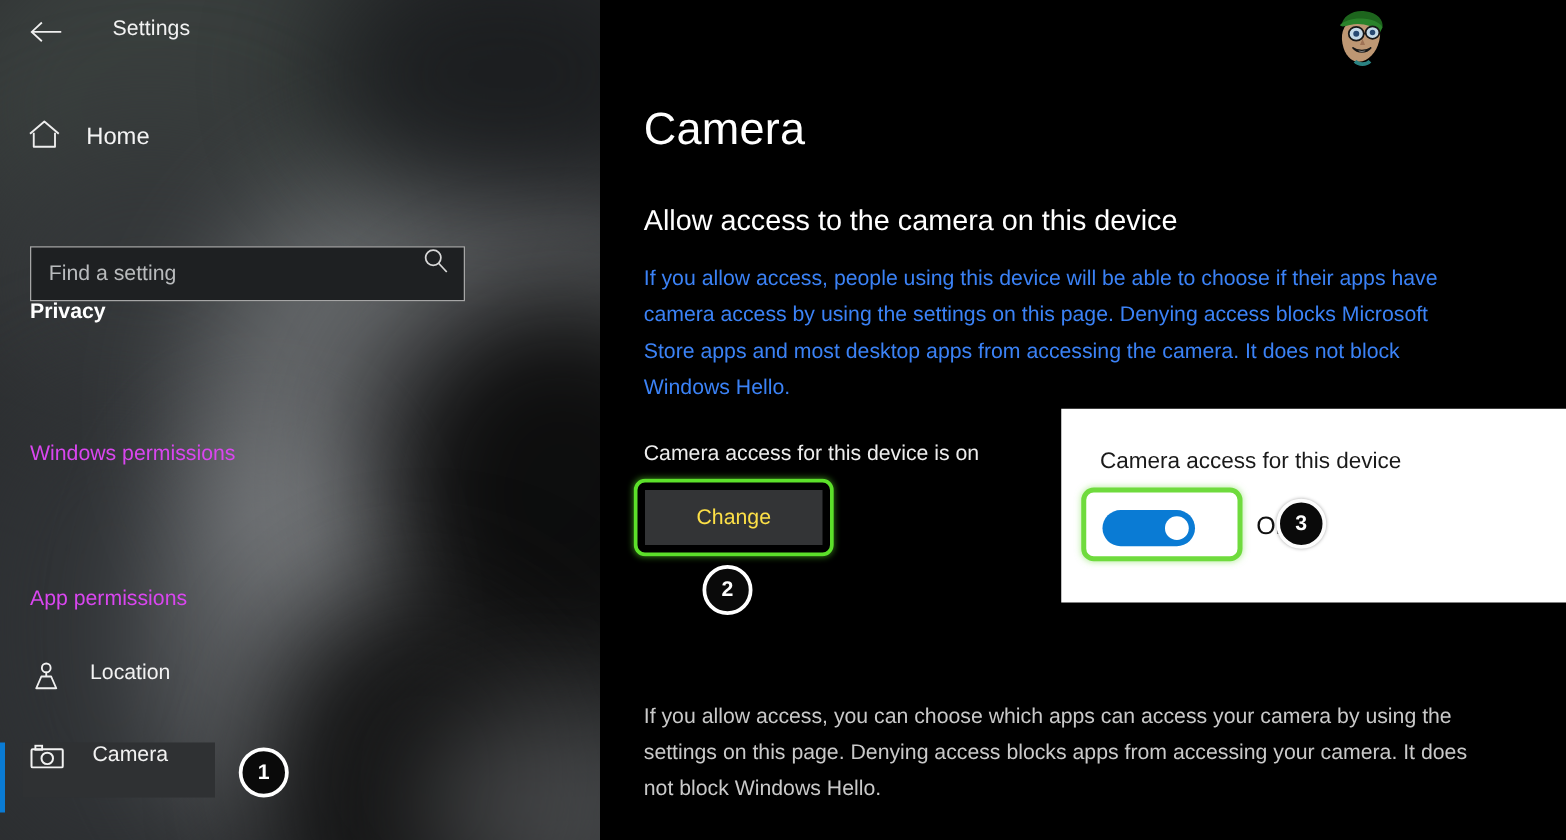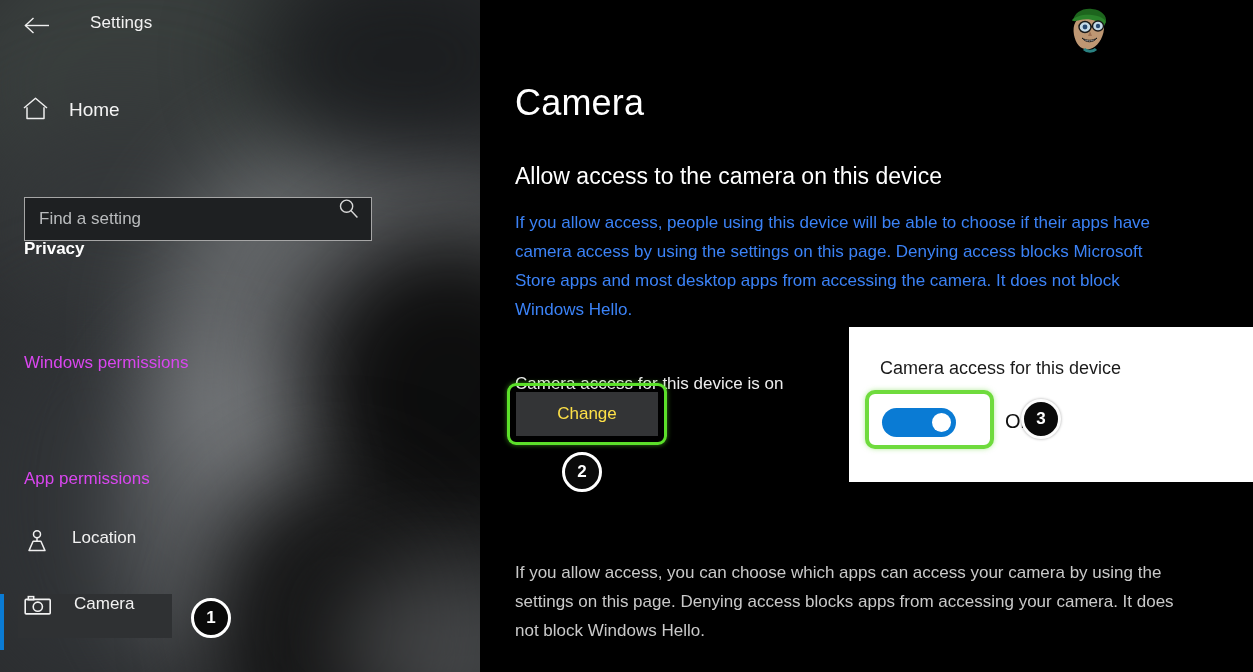--- a/index.html
+++ b/index.html
@@ -101,21 +101,21 @@
   }
   #section1-title{
     position:absolute; left:35px; top:163px;
     font-size:23px; color:#ffffff; font-weight:400;
   }
   #section1-body{
     position:absolute; left:35px; top:208px; width:648px;
     font-size:17px; line-height:29px; color:#3b82f6; font-weight:400;
   }
   #status-line{
-    position:absolute; left:35px; top:374px;
+    position:absolute; left:35px; top:353px;
     font-size:17px; color:#ededed;
   }
   #section2-title{
     position:absolute; left:35px; top:512px;
     font-size:23px; color:#ffffff; font-weight:400;
   }
   #section2-body{
     position:absolute; left:35px; top:558px; width:668px;
     font-size:17px; line-height:29px; color:#c9c9c9; font-weight:400;
   }

